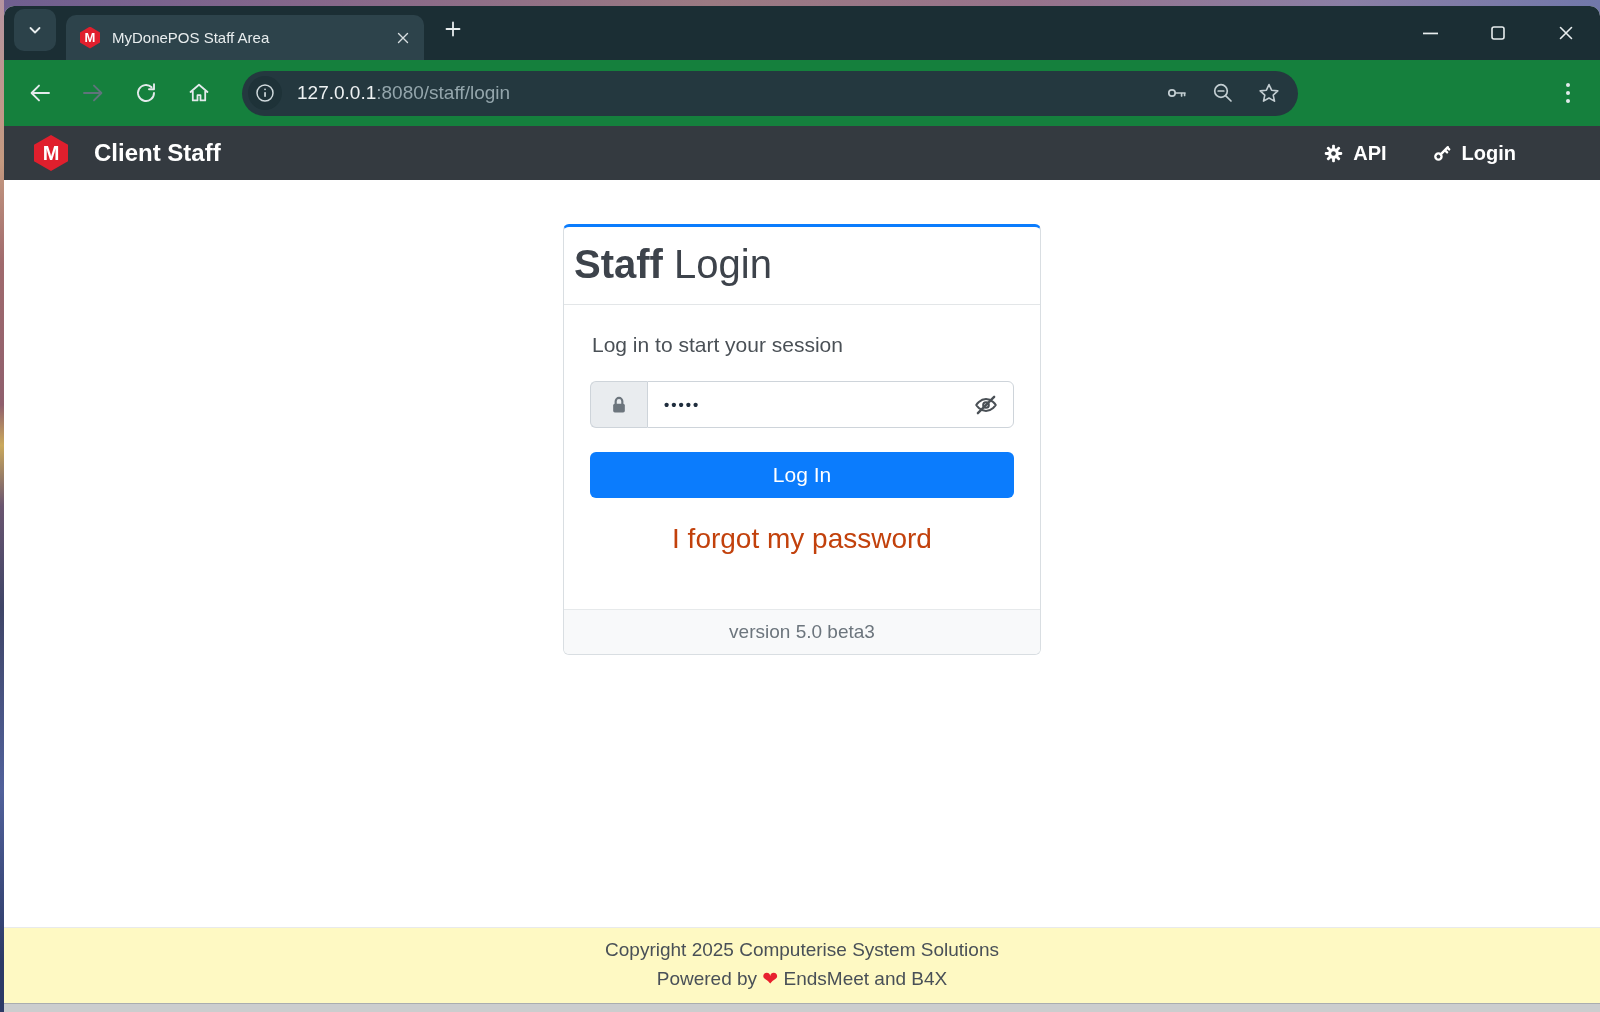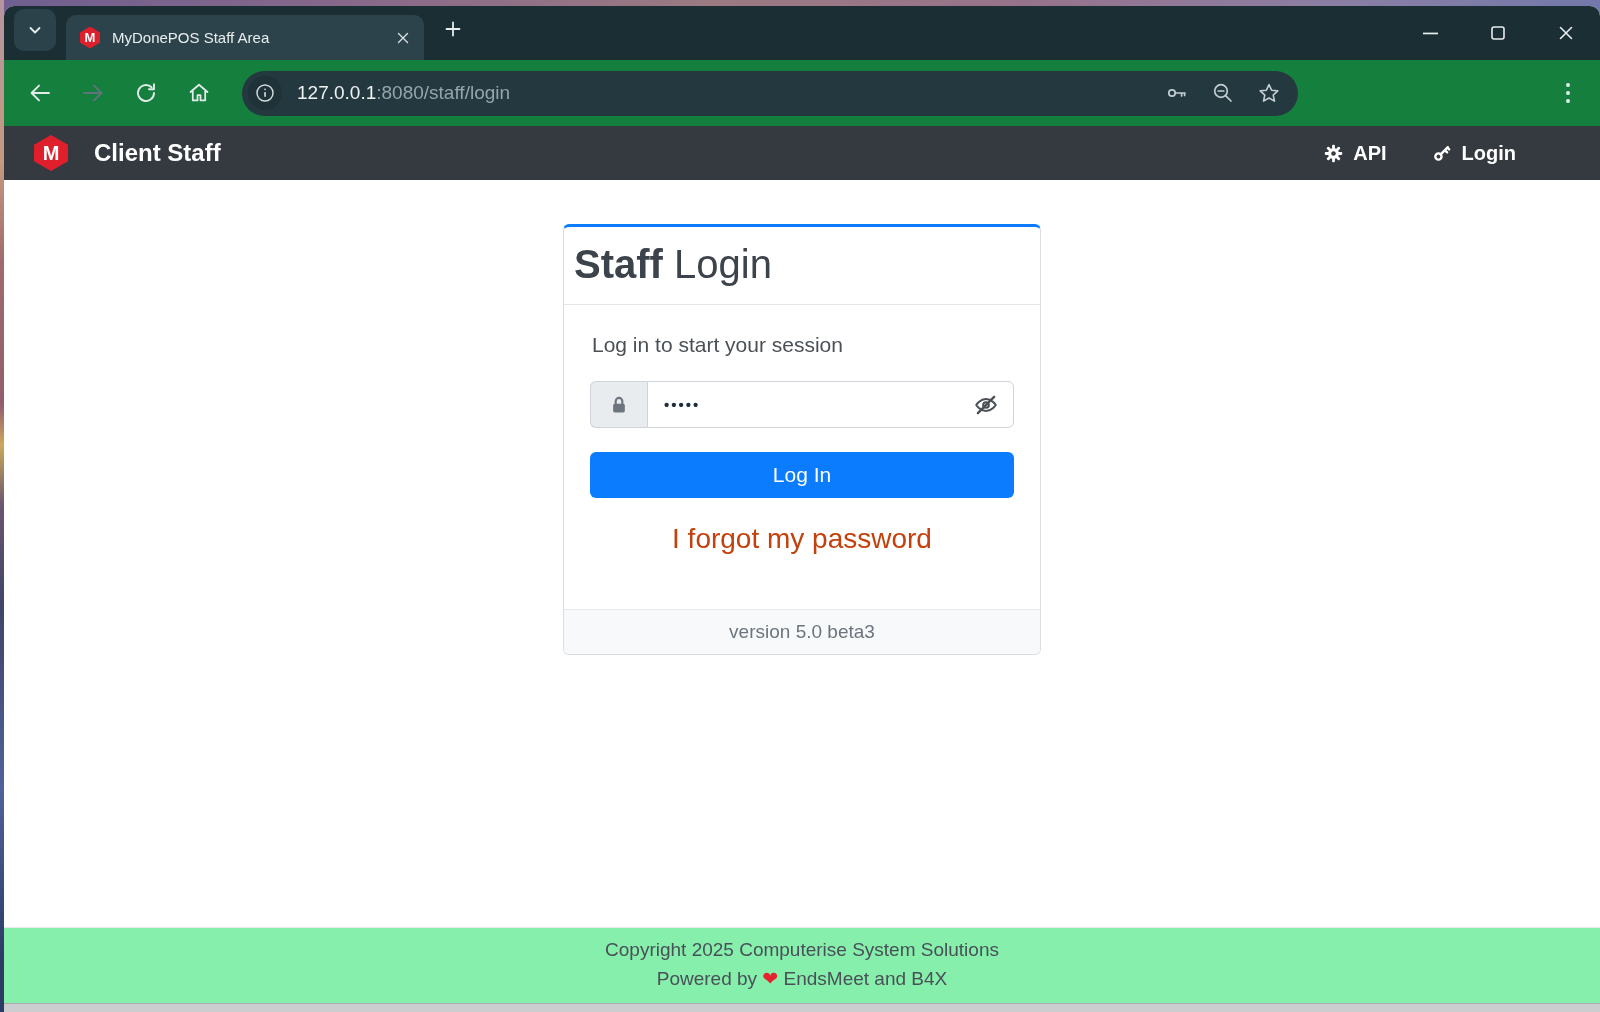--- a/index.html
+++ b/index.html
@@ -65,21 +65,21 @@
   .eye-toggle{position:absolute;right:13px;top:50%;transform:translateY(-50%);cursor:pointer;
     width:30px;height:30px;display:grid;place-items:center;}
   .login-btn{display:block;width:100%;height:46px;background:#0b7cfd;color:#fff;font-size:21px;
     border:none;border-radius:6px;margin-top:2px;cursor:pointer;font-family:inherit;}
   .forgot{display:block;text-align:center;margin-top:25px;font-size:28px;color:#c2410c;
     text-decoration:none;cursor:pointer;}
   .card-footer{background:#f8f9fa;border-top:1px solid #e6e9eb;border-radius:0 0 5px 5px;
     text-align:center;padding:11px 5px;font-size:19px;color:#6c757d;margin-top:24px;}
 
   
-  .page-footer{height:76px;background:#86efac;border-top:1px solid #e8eaeb;text-align:center;
+  .page-footer{height:76px;background:#fef9c3;border-top:1px solid #e8eaeb;text-align:center;
     padding-top:7px;font-size:19px;color:#495057;line-height:29px;flex:none;box-sizing:border-box;}
   .heart{color:#e8212e;}
   .bottom-strip{height:8px;background:#cbcdce;border-top:1px solid #a9adb0;flex:none;}
   svg{display:block;}
 </style>
 </head>
 <body>
 
 <div class="desktop">
   <div class="left-sliver"></div>

